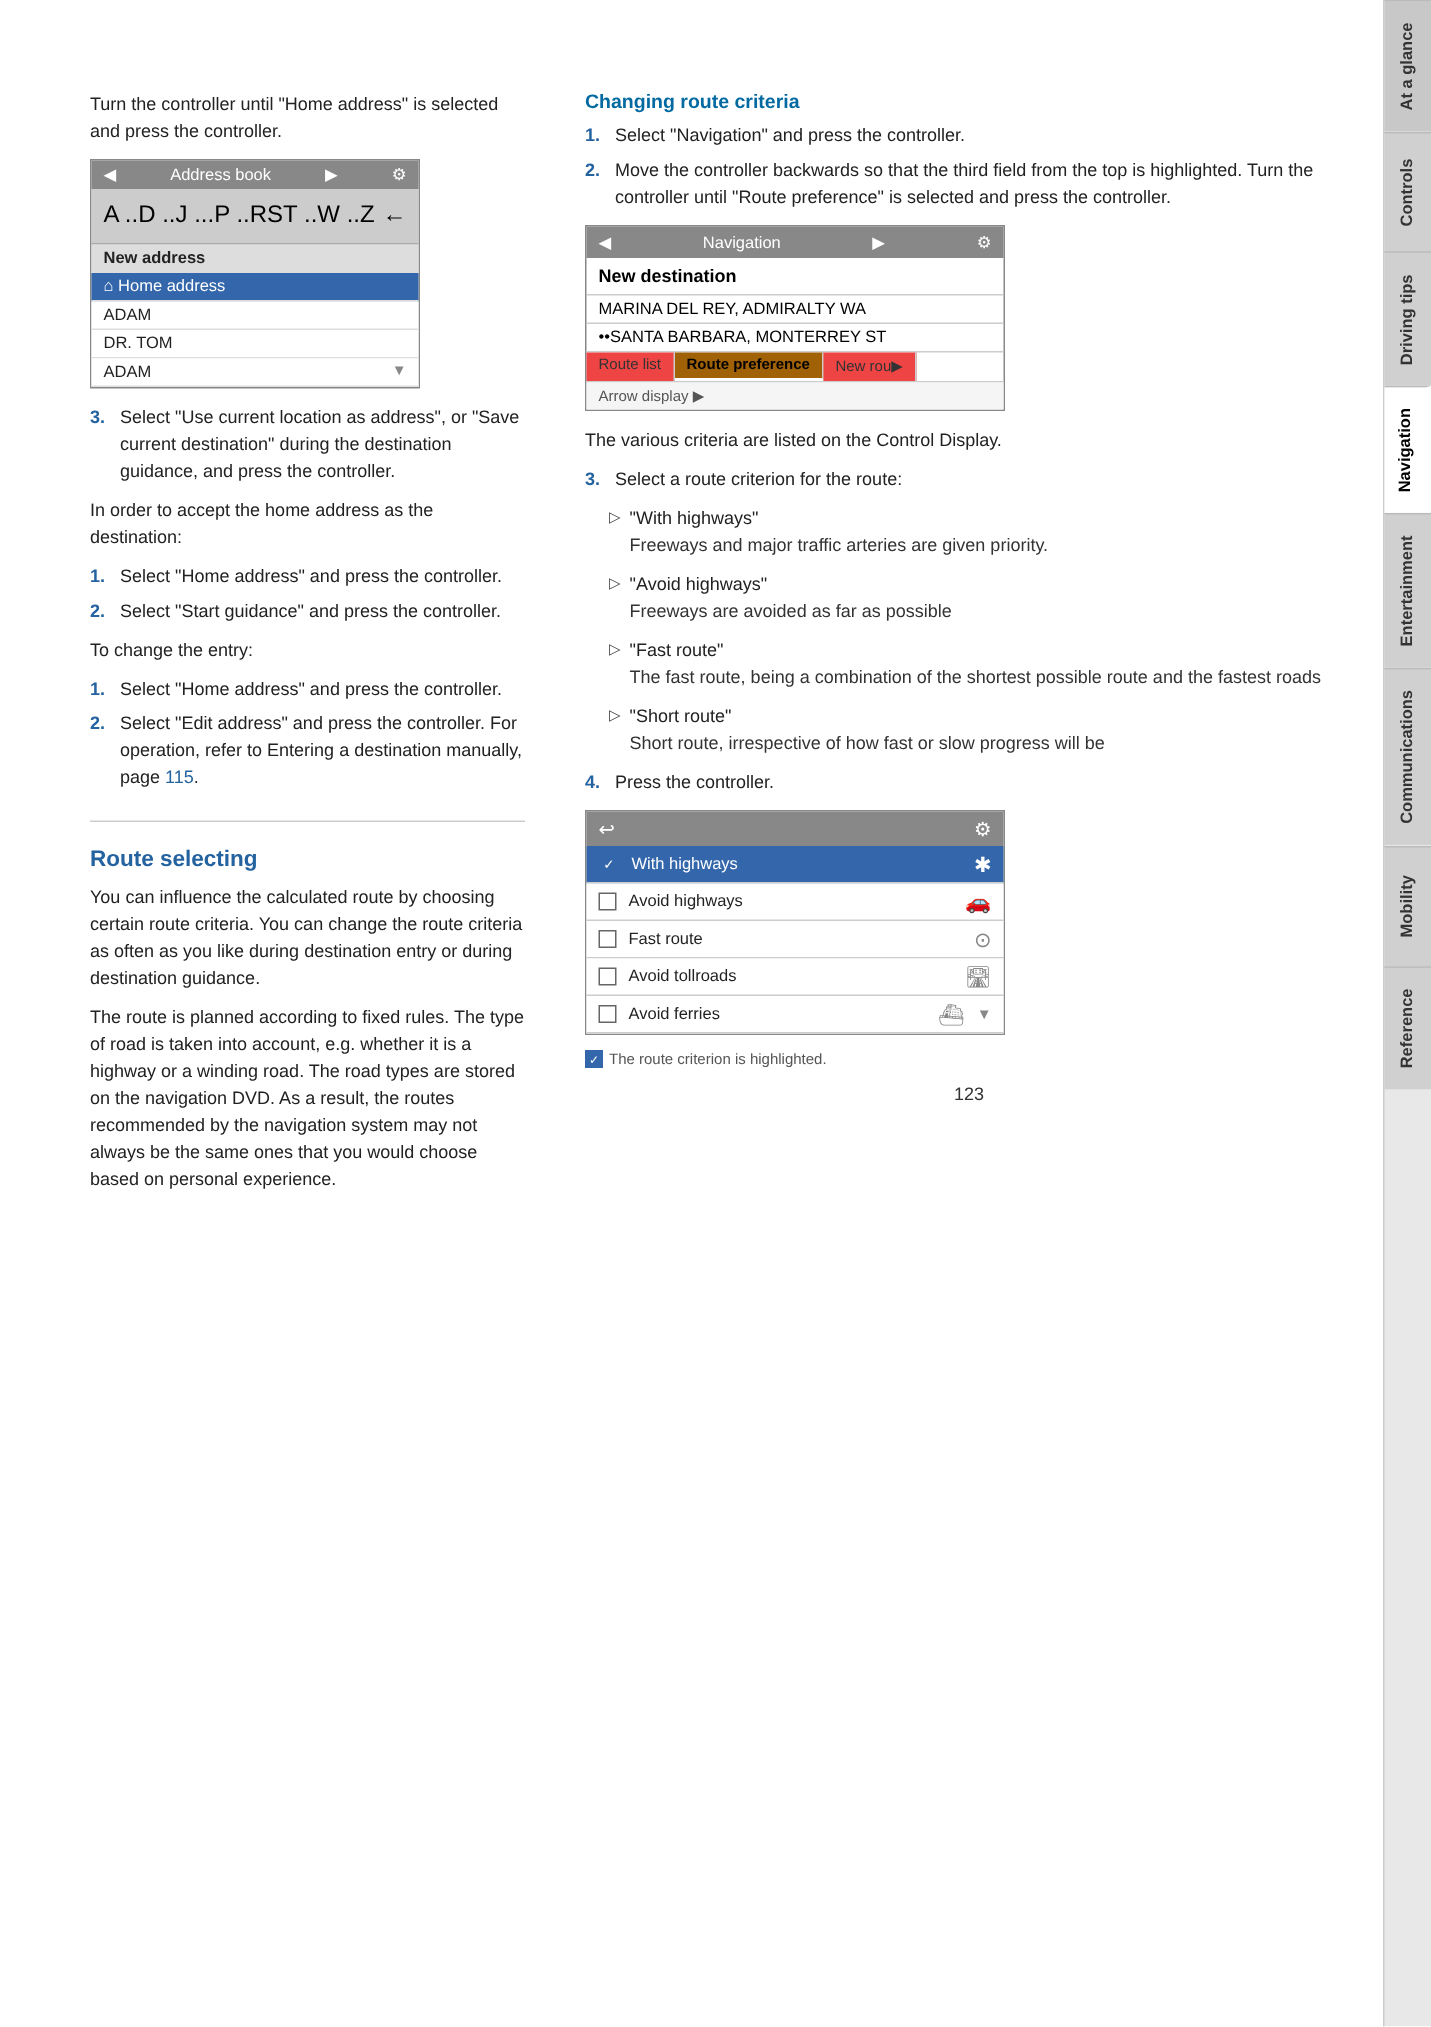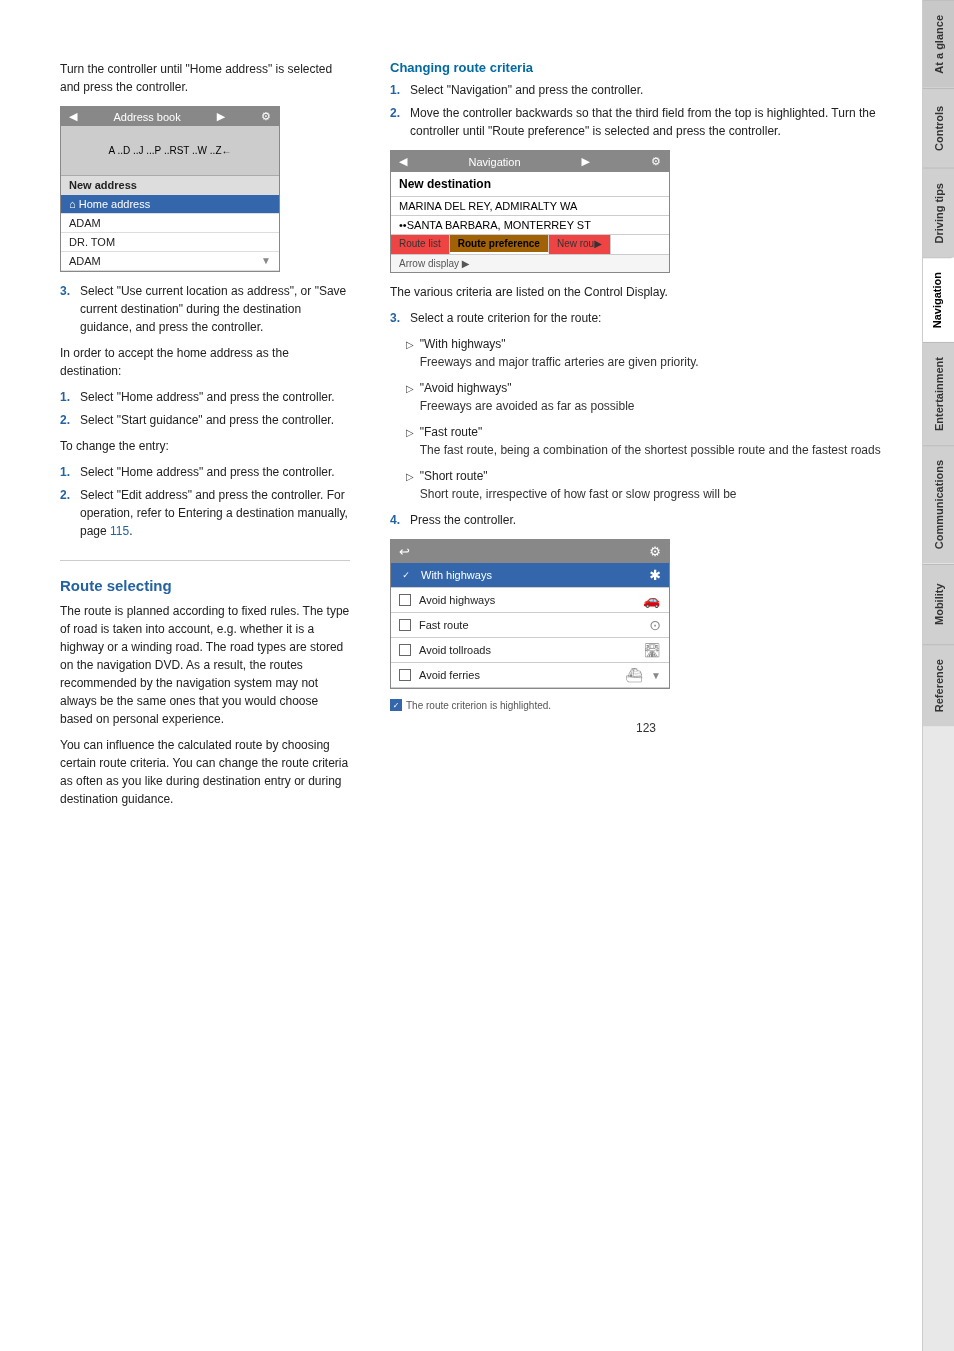--- a/index.html
+++ b/index.html
@@ -165,24 +165,24 @@
       color: #fff;
       padding: 3px 8px;
       display: flex;
       justify-content: space-between;
       align-items: center;
       font-size: 11px;
     }
 
     .addr-alpha {
       background: #ccc;
-      padding: 19px 8px;
-      font-size: 10px;
-      display: flex;
-      justify-content: center;
+      padding: 9px 8px;
+      font-size: 16px;
+      display: flex;
+      justify-content: space-between;
       border-bottom: 1px solid #aaa;
     }
 
     .addr-row {
       padding: 3px 8px;
       font-size: 11px;
       border-bottom: 1px solid #ddd;
       background: #fff;
       color: #222;
     }
@@ -433,22 +433,22 @@
         <li>
           <span class="list-num step-label">2.</span>
           <span>Select "Edit address" and press the controller. For operation, refer to Entering a destination manually, page <a href="#" class="blue-link">115</a>.</span>
         </li>
       </ol>
     </div>
 
     <div class="route-select-section">
       <div class="section-divider"></div>
       <h2 class="section-heading">Route selecting</h2>
+      <p>You can influence the calculated route by choosing certain route criteria. You can change the route criteria as often as you like during destination entry or during destination guidance.</p>
       <p>The route is planned according to fixed rules. The type of road is taken into account, e.g. whether it is a highway or a winding road. The road types are stored on the navigation DVD. As a result, the routes recommended by the navigation system may not always be the same ones that you would choose based on personal experience.</p>
-      <p>You can influence the calculated route by choosing certain route criteria. You can change the route criteria as often as you like during destination entry or during destination guidance.</p>
     </div>
 
   </div>
 
   <div class="right-column">
 
     <h3 class="subsection-heading">Changing route criteria</h3>
 
     <ol class="numbered-list">
       <li>

